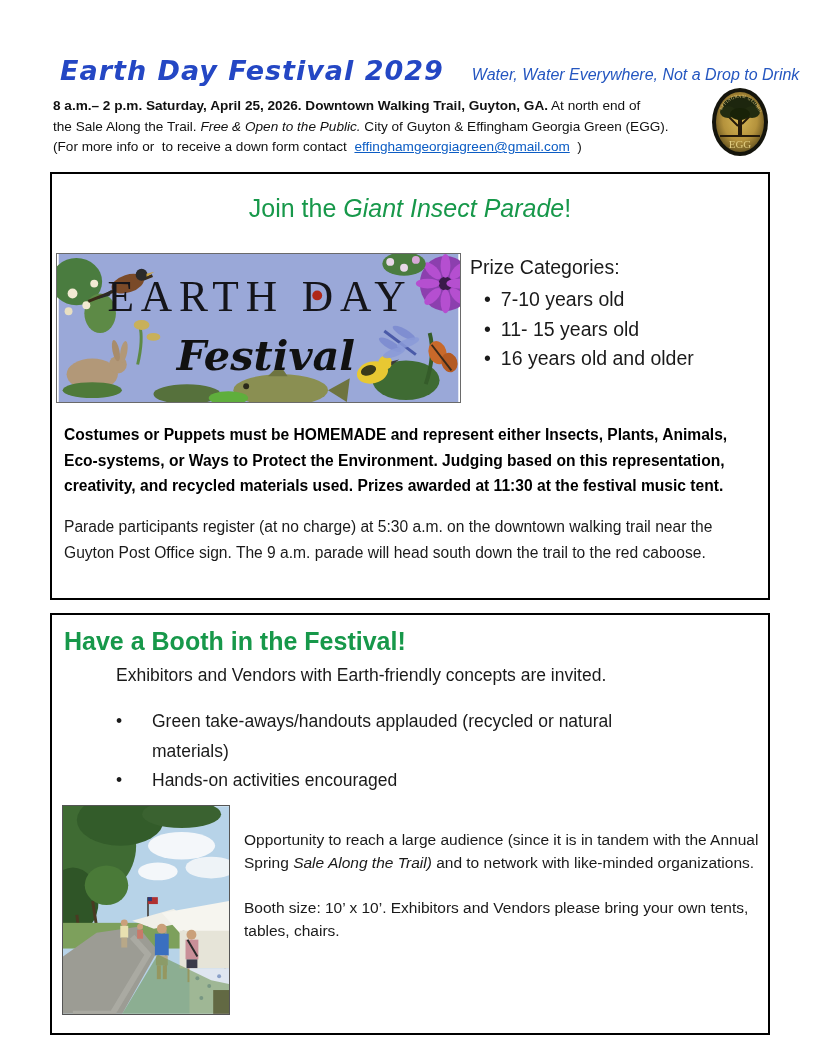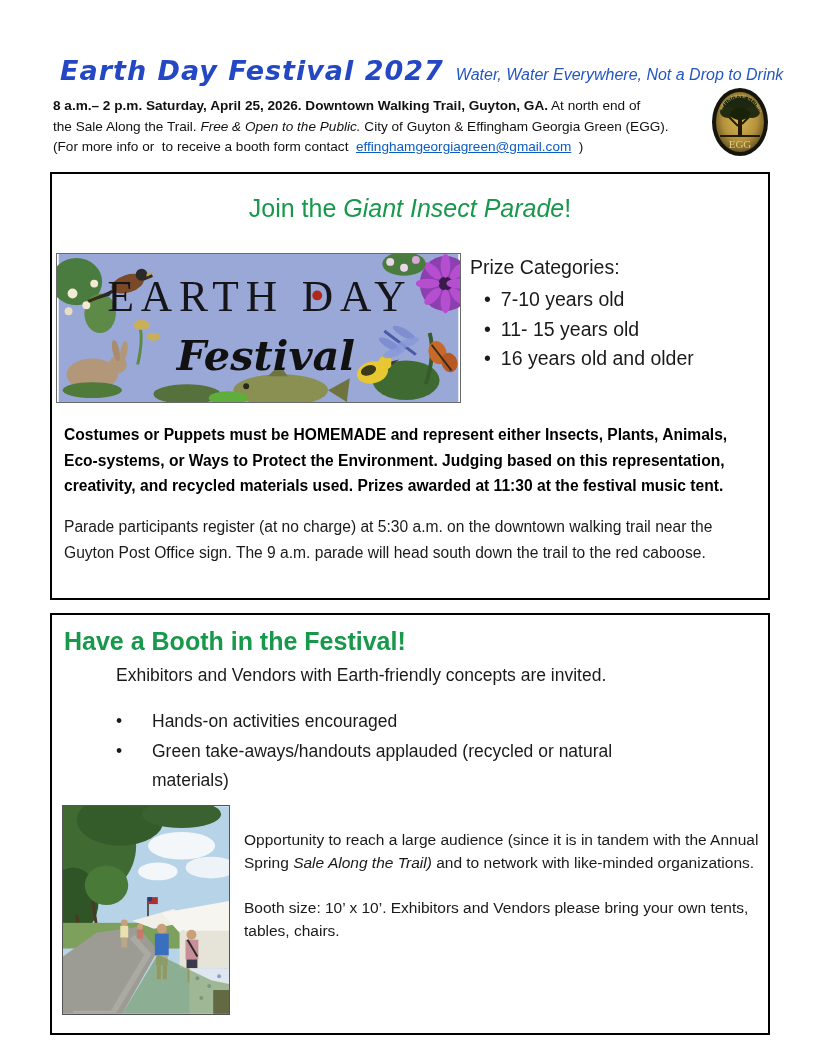--- a/index.html
+++ b/index.html
@@ -3,21 +3,21 @@
 <meta charset="utf-8">
 <style>
   * { margin: 0; padding: 0; box-sizing: border-box; }
   html, body { background: #ffffff; }
   body { font-family: "Liberation Sans", sans-serif; color: #1a1a1a; }
   .page { position: relative; width: 816px; height: 1056px; background: #fff; overflow: hidden; margin: 0 auto; }
 
   
   .title-row { position: absolute; left: 60px; top: 55px; white-space: nowrap; }
   .title { font-family: "DejaVu Sans", sans-serif; font-size: 27px; font-weight: bold; font-style: italic; color: #2447c4; letter-spacing: 1px; }
-  .subtitle { font-size: 16px; font-style: italic; color: #2456c0; margin-left: 12px; }
+  .subtitle { font-size: 16px; font-style: italic; color: #2456c0; margin-left: 28px; }
   .intro { position: absolute; left: 53px; top: 96px; width: 655px; font-size: 13.6px; line-height: 20.5px; color: #111; }
   .intro-line { white-space: pre-wrap; }
   .b { font-weight: bold; }
   .i { font-style: italic; }
   .email { color: #0b5cc4; text-decoration: underline; cursor: pointer; }
 
   .logo-wrap { position: absolute; left: 710px; top: 86px; width: 60px; height: 72px; }
 
   
   .box { position: absolute; left: 50px; width: 720px; border: 2px solid #000; background: #fff; }
@@ -47,27 +47,27 @@
   .booth-col p.last { margin-top: 14px; margin-bottom: 0; }
 
   svg { display: block; }
 </style>
 </head>
 <body>
 
 <div class="page">
 
   <div class="title-row">
-    <span class="title">Earth Day Festival 2027</span><span class="subtitle">Water, Water Everywhere, Not a Drop to Drink</span>
+    <span class="title">Earth Day Festival 2029</span><span class="subtitle">Water, Water Everywhere, Not a Drop to Drink</span>
   </div>
 
   <div class="intro">
     <div class="intro-line"><span class="b">8 a.m.– 2 p.m. Saturday, April 25, 2026. Downtown Walking Trail, Guyton, GA.</span><span> At north end of</span></div>
     <div class="intro-line"><span>the Sale Along the Trail. </span><span class="i">Free &amp; Open to the Public.</span><span> City of Guyton &amp; Effingham Georgia Green (EGG).</span></div>
-    <div class="intro-line"><span>(For more info or  to receive a booth form contact  </span><a class="email" href="#">effinghamgeorgiagreen@gmail.com</a><span>  )</span></div>
+    <div class="intro-line"><span>(For more info or  to receive a down form contact  </span><a class="email" href="#">effinghamgeorgiagreen@gmail.com</a><span>  )</span></div>
   </div>
 
   <div class="logo-wrap">
     <svg viewBox="0 0 60 72" width="60" height="72">
       <defs>
         <radialGradient id="gold" cx="50%" cy="45%" r="65%">
           <stop offset="0%" stop-color="#d8b856"></stop>
           <stop offset="55%" stop-color="#b4923c"></stop>
           <stop offset="100%" stop-color="#4a3c14"></stop>
         </radialGradient>
@@ -192,22 +192,22 @@
 
     <div class="costumes">Costumes or Puppets must be HOMEMADE and represent either Insects, Plants, Animals, Eco-systems, or Ways to Protect the Environment. Judging based on this representation, creativity, and recycled materials used. Prizes awarded at 11:30 at the festival music tent.</div>
     <div class="register">Parade participants register (at no charge) at 5:30 a.m. on the downtown walking trail near the Guyton Post Office sign. The 9 a.m. parade will head south down the trail to the red caboose.</div>
   </div>
 
   <div class="box box2">
     <div class="booth-heading">Have a Booth in the Festival!</div>
     <div class="booth-sub">Exhibitors and Vendors with Earth-friendly concepts are invited.</div>
 
     <ul class="booth-bullets">
+      <li><span>Green take-aways/handouts  applauded (recycled or natural materials)</span></li>
       <li><span>Hands-on activities encouraged</span></li>
-      <li><span>Green take-aways/handouts  applauded (recycled or natural materials)</span></li>
     </ul>
 
     <div class="booth-photo">
       <svg viewBox="0 0 168 210" width="166" height="208">
         <rect width="168" height="210" fill="#b7d3e8"></rect>
         <g>
           <ellipse cx="120" cy="40" rx="34" ry="14" fill="#f4f7fa"></ellipse>
           <ellipse cx="150" cy="62" rx="26" ry="11" fill="#eef3f7"></ellipse>
           <ellipse cx="96" cy="66" rx="20" ry="9" fill="#f4f7fa"></ellipse>
         </g>

